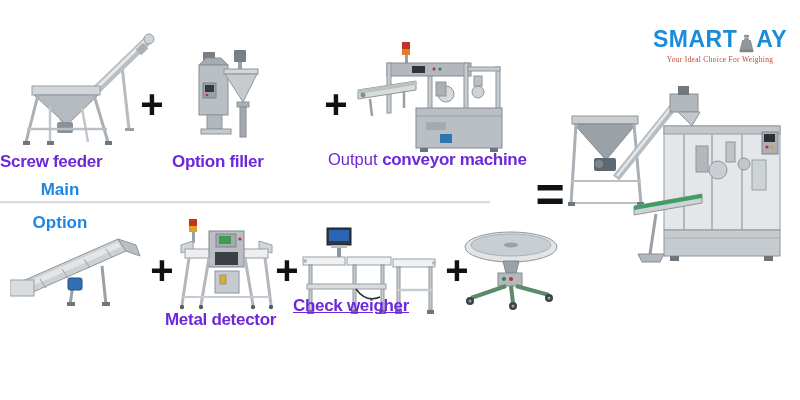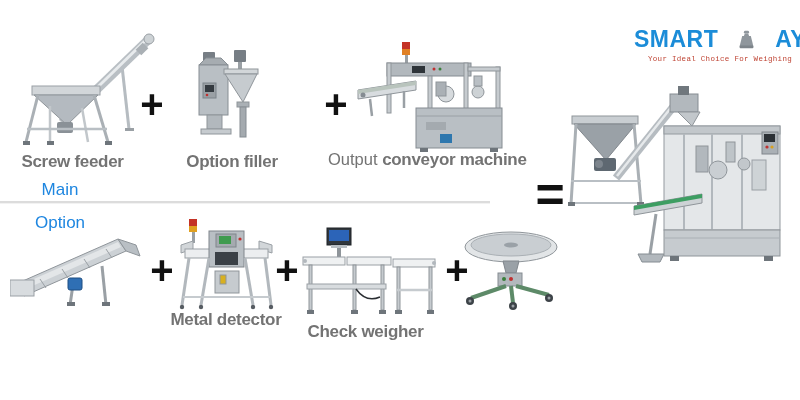--- a/index.html
+++ b/index.html
@@ -1,32 +1,32 @@
 <!DOCTYPE html>
 <html><head>
 <meta charset="utf-8">
 <style>
   * { margin:0; padding:0; box-sizing:border-box; }
   html,body { width:800px; height:400px; background:#ffffff; overflow:hidden;
               font-family:"Liberation Sans", sans-serif; }
   .stage { position:relative; width:800px; height:400px; background:#fff; }
   .abs { position:absolute; }
-  .label { font-size:17px; font-weight:700; letter-spacing:-0.3px; color:#737373;
-           text-align:center; white-space:nowrap; }
+  .label { font-size:17px; font-weight:700; letter-spacing:-0.3px; color:#6d28d9;
+           text-align:left; white-space:nowrap; }
   .label-regular { font-weight:400; font-size:16.5px; letter-spacing:0; }
-  .group-label { font-size:17px; font-weight:400; color:#1E86E0; text-align:center; }
+  .group-label { font-size:17px; font-weight:700; color:#1E86E0; text-align:center; }
   .op { font-weight:900; color:#111; text-align:center; line-height:1; }
   .plus { font-size:40px; width:36px; }
   .equals { font-size:50px; width:44px; }
   .divider { background:#dcdcdc; border-bottom:1px solid #f2f2f2; }
   .logo-wrap { width:160px; text-align:center; }
-  .logo-row { display:flex; align-items:center; justify-content:center; gap:19px;
+  .logo-row { display:flex; align-items:flex-end; justify-content:center; gap:0;
               font-size:23px; font-weight:800; color:#1B8CD8; letter-spacing:0.5px; }
   .logo-tagline { font-size:7.5px; color:#BF4434; letter-spacing:0.3px; margin-top:2px;
-                  font-family:Liberation Mono, monospace; }
+                  font-family:Liberation Serif, serif; }
   svg { display:block; }
 </style>
 </head>
 <body>
 
 <div class="stage">
 
   <div class="abs logo-wrap" style="left:640px; top:26px;">
     <div class="logo-row">
       <span>SMART</span>
@@ -262,15 +262,15 @@
       <circle cx="88" cy="72" r="4" fill="#3d4348"></circle>
         <circle cx="88" cy="72" r="1.5" fill="#9aa0a5"></circle>
     </svg>
   </div>
 
   <div class="abs op plus" style="left:144px; top:250px;">+</div>
   <div class="abs op plus" style="left:269px; top:250px;">+</div>
   <div class="abs op plus" style="left:439px; top:250px;">+</div>
 
   <div class="abs label" style="left:165px; top:310px; width:122px;">Metal detector</div>
-  <div class="abs label" style="left:293px; top:322px; width:145px;">Check weigher</div>
+  <div class="abs label" style="left:293px; top:296px; width:145px;text-decoration:underline;">Check weigher</div>
 
 </div>
 
 </body></html>

